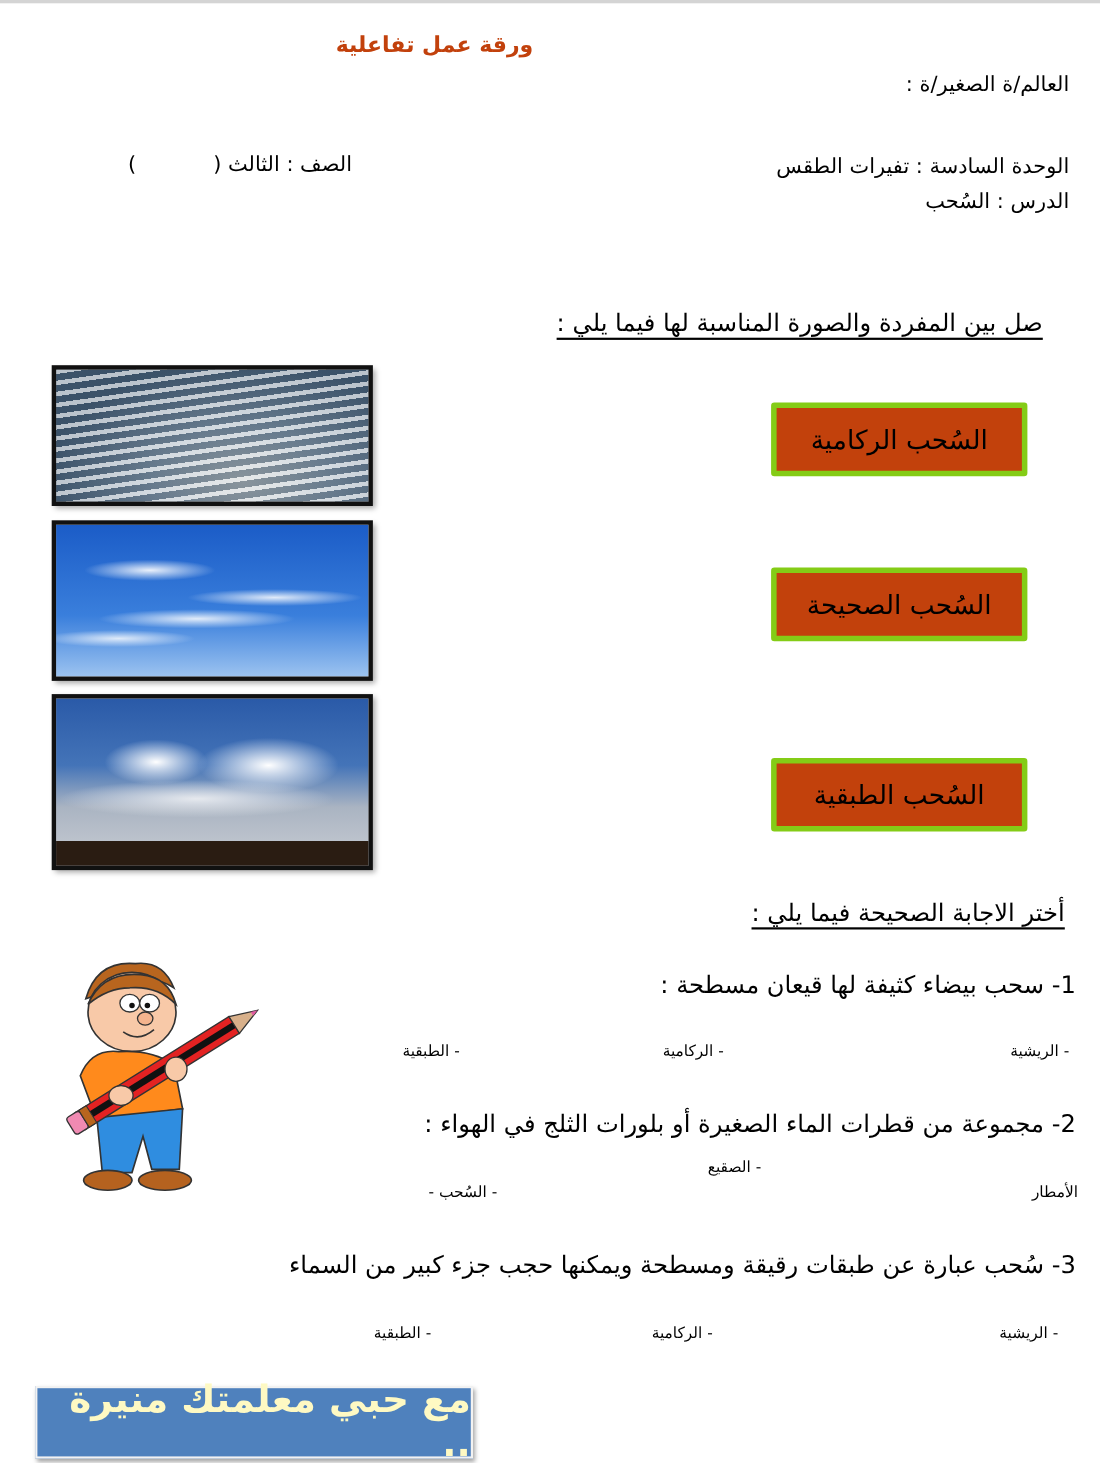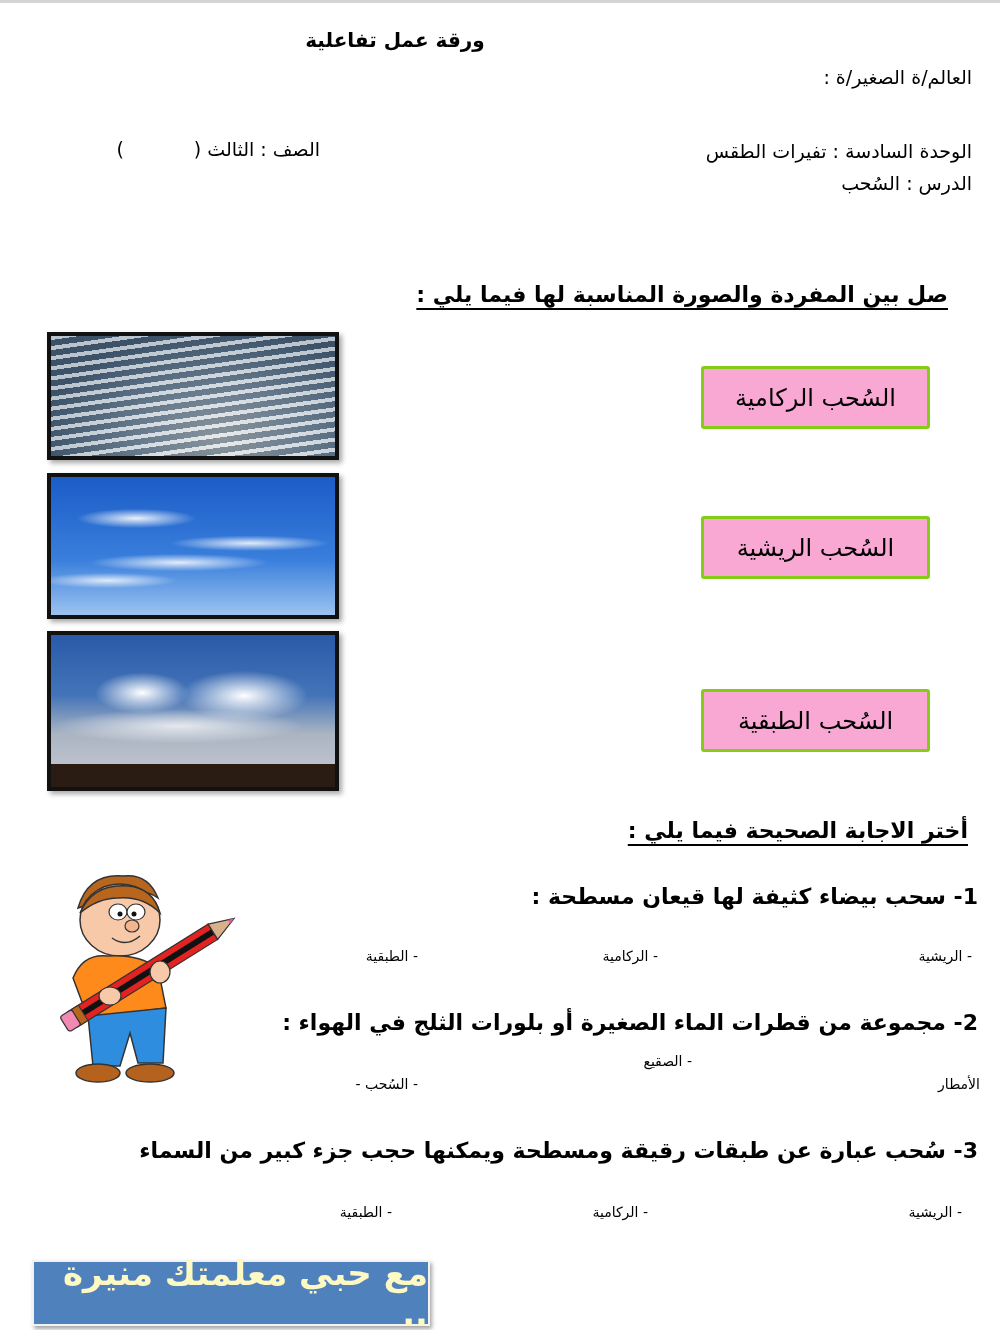--- a/index.html
+++ b/index.html
@@ -4,28 +4,28 @@
 <style>
   html, body { margin: 0; padding: 0; }
   body {
     width: 1000px; height: 1330px; position: relative; overflow: hidden;
     background: #ffffff;
     font-family: "DejaVu Sans", "Liberation Sans", sans-serif;
     color: #000;
   }
   .topline { position: absolute; left: 0; top: 0; width: 1000px; height: 3px; background: #d4d4d4; }
   .abs { position: absolute; direction: rtl; white-space: nowrap; }
-  .title { left: 300px; top: 28px; width: 190px; text-align: center; color: #000000; font-size: 20px; font-weight: bold; }
+  .title { left: 300px; top: 28px; width: 190px; text-align: center; color: #c2410c; font-size: 20px; font-weight: bold; }
   .hdr { font-size: 19px; }
   .student { right: 28px; top: 66px; }
   .unit { right: 28px; top: 140px; }
   .lesson { right: 28px; top: 172px; }
   .grade { left: 75px; top: 138px; width: 245px; text-align: right; }
   .grade .blank { display: inline-block; width: 70px; }
-  .section-head { font-size: 22px; font-weight: bold; text-decoration: underline; text-underline-offset: 6px; }
+  .section-head { font-size: 22px; font-weight: normal; text-decoration: underline; text-underline-offset: 6px; }
   .sec1 { right: 52px; top: 282px; }
   .sec2 { right: 32px; top: 818px; }
 
   .photo { position: absolute; left: 47px; width: 284px; border: 4px solid #111; box-shadow: 3px 3px 5px rgba(0,0,0,0.35); }
   .photo1 { top: 332px; height: 120px;
     background:
       repeating-linear-gradient(172deg, rgba(230,235,240,0.75) 0 4px, rgba(60,85,110,0.55) 4px 10px),
       radial-gradient(ellipse at 60% 85%, #e8e2d4 0%, #9aa7b2 35%, #3a4e62 75%);
   }
   .photo2 { top: 473px; height: 138px;
@@ -38,31 +38,31 @@
   }
   .photo3 { top: 631px; height: 152px;
     background:
       linear-gradient(180deg, transparent 0 85%, #2a1c12 85% 100%),
       radial-gradient(ellipse 22% 18% at 32% 38%, #ffffff, rgba(255,255,255,0) 75%),
       radial-gradient(ellipse 30% 22% at 68% 40%, #ffffff, rgba(255,255,255,0) 75%),
       radial-gradient(ellipse 55% 14% at 45% 60%, #e6e9ee, rgba(230,233,238,0) 80%),
       linear-gradient(180deg, #2a5aa8 0%, #4474b8 40%, #aab4c2 65%, #c9cdd4 100%);
   }
 
-  .label-box { position: absolute; left: 701px; width: 223px; height: 57px; border: 3px solid #84cc16; border-radius: 3px;
-    display: flex; align-items: center; justify-content: center; direction: rtl; font-size: 24px; background: #f9a8d4; }
+  .label-box { position: absolute; left: 701px; width: 223px; height: 57px; border: 5px solid #84cc16; border-radius: 3px;
+    display: flex; align-items: center; justify-content: center; direction: rtl; font-size: 24px; background: #c2410c; }
   .lb1 { top: 366px; } .lb2 { top: 516px; } .lb3 { top: 689px; }
 
-  .q { font-size: 22px; font-weight: bold; text-align: center; }
+  .q { font-size: 22px; font-weight: normal; text-align: center; }
   .q1 { right: 22px; top: 884px; }
   .q2 { right: 22px; top: 1010px; }
   .q3 { right: 22px; top: 1138px; margin-left: 32px; }
   .opt { font-size: 14px; }
   .q1o1 { right: 28px; top: 948px; } .q1o2 { right: 342px; top: 948px; } .q1o3 { right: 582px; top: 948px; }
-  .q2o1 { right: 20px; top: 1076px; } .q2o2 { right: 308px; top: 1053px; } .q2o3 { right: 582px; top: 1076px; }
+  .q2o1 { right: 20px; top: 1076px; } .q2o2 { right: 308px; top: 1053px; } .q2o3 { right: 548px; top: 1076px; }
   .q3o1 { right: 38px; top: 1204px; } .q3o2 { right: 352px; top: 1204px; } .q3o3 { right: 608px; top: 1204px; }
 
   .boy { position: absolute; left: 48px; top: 868px; width: 210px; height: 225px; }
 
   .footer { position: absolute; left: 32px; top: 1260px; width: 394px; height: 62px; background: #4f81bd;
     border: 2px solid #f2f2f2; box-shadow: 2px 3px 4px rgba(0,0,0,0.35);
     display: flex; align-items: center; justify-content: center; direction: rtl;
     color: #fef9c3; font-size: 34px; font-weight: bold; }
 </style>
 </head>
@@ -79,21 +79,21 @@
   <span>(</span><span class="blank"></span><span>)</span>
 </div>
 
 <div class="abs section-head sec1">صل بين المفردة والصورة  المناسبة لها فيما يلي :</div>
 
 <div class="photo photo1" title="sky with rippled rows of clouds"></div>
 <div class="photo photo2" title="blue sky with wispy feathery clouds"></div>
 <div class="photo photo3" title="large white puffy clouds"></div>
 
 <div class="label-box lb1">السُحب الركامية</div>
-<div class="label-box lb2">السُحب الريشية</div>
+<div class="label-box lb2">السُحب الصحيحة</div>
 <div class="label-box lb3">السُحب الطبقية</div>
 
 <div class="abs section-head sec2">أختر الاجابة الصحيحة فيما يلي :</div>
 
 <svg class="boy" viewBox="0 0 210 225">
 
   <path d="M30 40 Q40 5 75 8 Q100 5 110 30 Q95 20 80 25 Q60 15 45 35 Z" fill="#b8651e" stroke="#333" stroke-width="1.5"></path>
 
   <ellipse cx="72" cy="52" rx="40" ry="36" fill="#f8c9a8" stroke="#333" stroke-width="1.5"></ellipse>
   <path d="M32 45 Q45 15 80 18 Q105 20 112 45 Q95 28 70 30 Q50 30 32 45 Z" fill="#b8651e" stroke="#333" stroke-width="1.5"></path>

